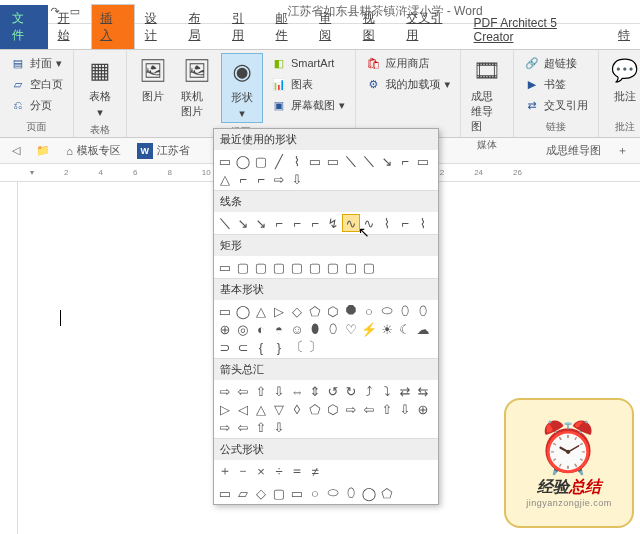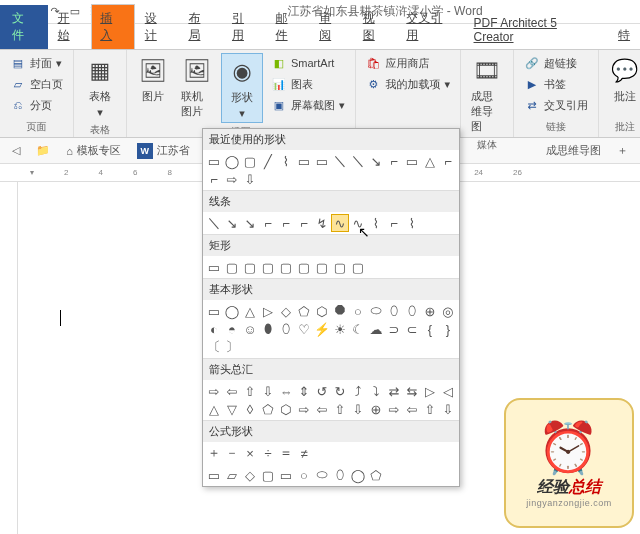--- a/index.html
+++ b/index.html
@@ -23,21 +23,21 @@
 .sbtn .ic { width:16px; height:16px; display:flex; align-items:center; justify-content:center; color:#2b579a; }
 .col { display:flex; flex-direction:column; gap:1px; }
 .shapes-btn { background:#cde6f7; border:1px solid #7ab5e0; }
 .subbar { height:26px; background:#f8f8f8; border-bottom:1px solid #ddd; display:flex; align-items:center; gap:4px; padding:0 6px; color:#555; }
 .subbar .item { display:flex; align-items:center; gap:4px; padding:2px 6px; }
 .subbar .wicon { width:16px; height:16px; background:#2b579a; color:#fff; display:flex; align-items:center; justify-content:center; font-size:9px; font-weight:bold; }
 .ruler { height:18px; background:#fff; border-bottom:1px solid #ddd; display:flex; font-size:8px; color:#888; padding-left:30px; gap:30px; align-items:center; }
 .ruler-v { position:absolute; left:0; top:182px; width:18px; bottom:0; border-right:1px solid #ddd; }
 .canvas { position:absolute; left:18px; top:182px; right:0; bottom:0; background:#fff; }
 .cursor-line { position:absolute; left:42px; top:128px; width:1px; height:16px; background:#000; }
-.gallery { position:absolute; left:202px; top:128px; width:258px; background:#fff; border:1px solid #aaa; box-shadow:2px 2px 6px rgba(0,0,0,0.25); max-height:404px; overflow:hidden; }
+.gallery { position:absolute; left:213px; top:128px; width:226px; background:#fff; border:1px solid #aaa; box-shadow:2px 2px 6px rgba(0,0,0,0.25); max-height:404px; overflow:hidden; }
 .g-head { background:#eee; padding:3px 6px; font-size:11px; color:#333; border-top:1px solid #ddd; }
 .g-head:first-child { border-top:none; }
 .g-grid { display:flex; flex-wrap:wrap; padding:2px; }
 .g-cell { width:18px; height:18px; display:flex; align-items:center; justify-content:center; font-size:13px; color:#555; cursor:pointer; }
 .g-cell.hov { background:#fde499; border:1px solid #e0a800; }
 .watermark { position:absolute; right:6px; bottom:6px; width:130px; height:130px; background:#fff4d0; border:2px solid #e0c060; border-radius:16px; display:flex; flex-direction:column; align-items:center; justify-content:center; }
 .wm-clock { font-size:50px; }
 .wm-text { font-size:16px; font-weight:bold; color:#333;font-style:italic; }
 .wm-text .r { color:#c00; }
 .wm-url { font-size:9px; color:#888; letter-spacing:0.5px;text-align:center; }

